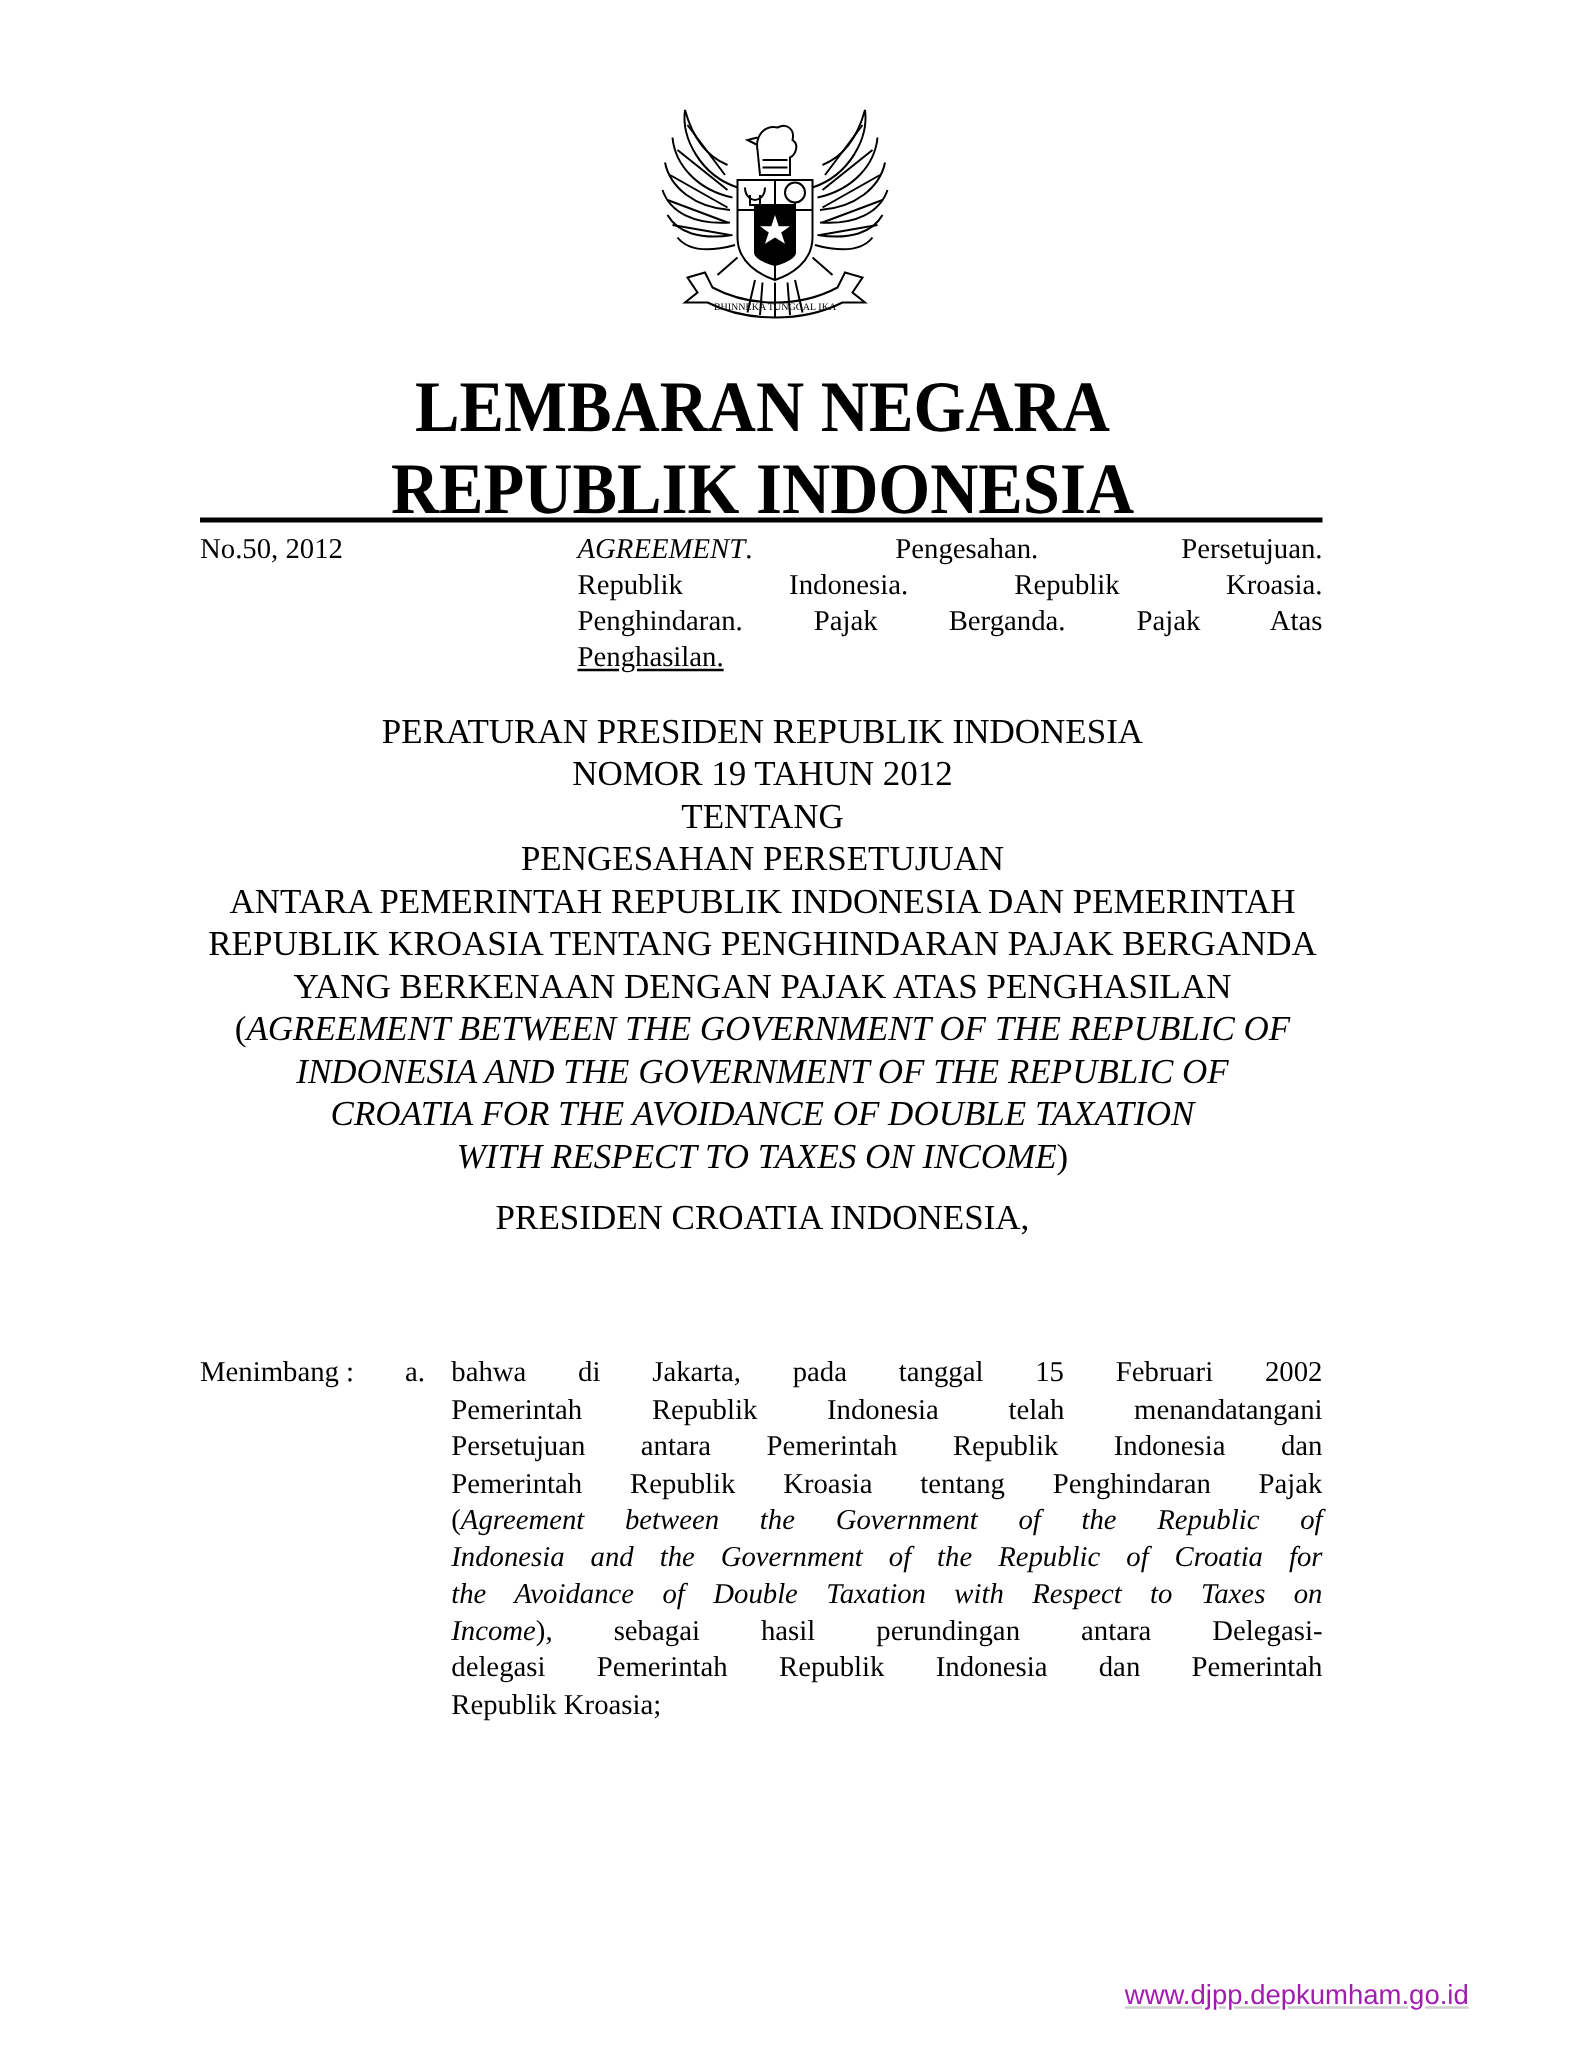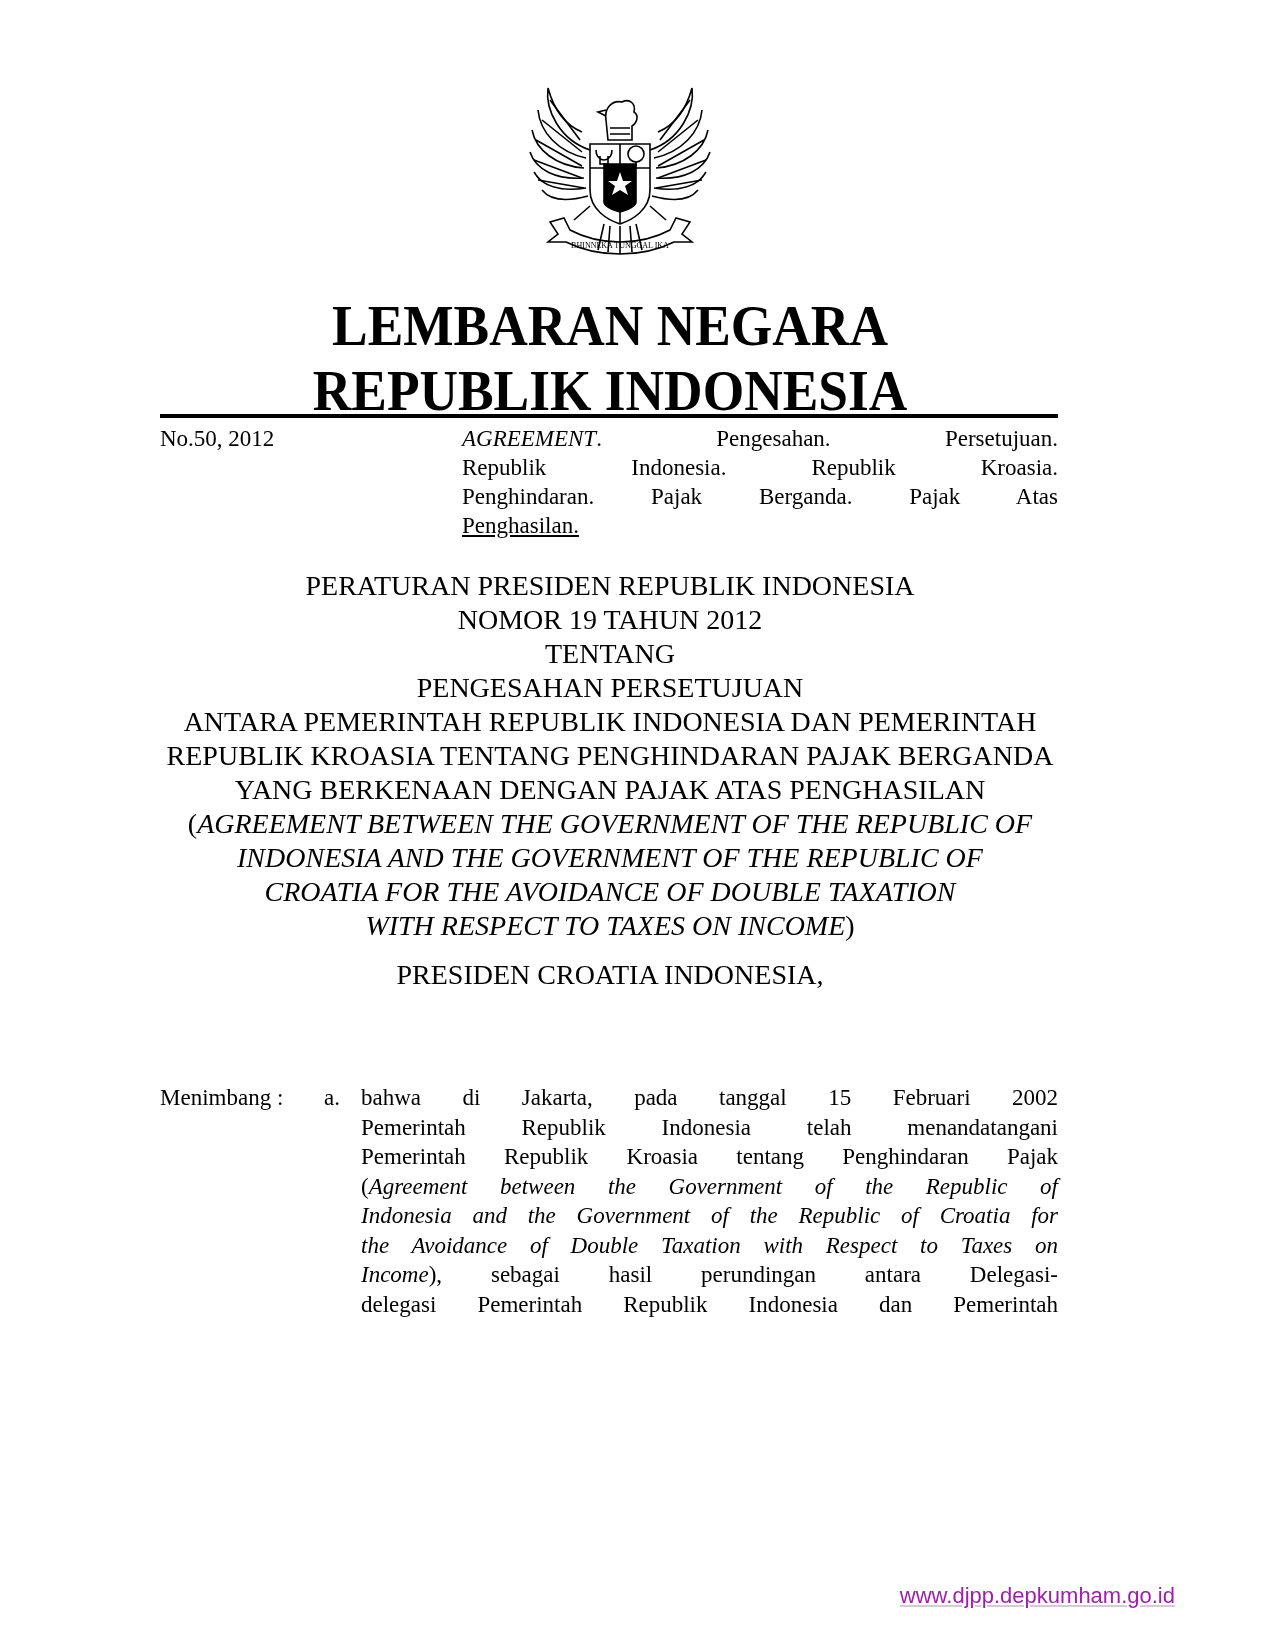--- a/index.html
+++ b/index.html
@@ -199,22 +199,24 @@
 <div class="center-block opening">
   <span class="ln">PRESIDEN CROATIA INDONESIA,</span>
 </div>
 
 <div class="consider">
   <span class="label">Menimbang :</span>
   <span class="letter">a.</span>
   <div class="body">
     <span class="ln">bahwa di Jakarta, pada tanggal 15 Februari 2002</span>
     <span class="ln">Pemerintah Republik Indonesia telah menandatangani</span>
+    <span class="ln">Persetujuan antara Pemerintah Republik Indonesia dan</span>
     <span class="ln">Pemerintah Republik Kroasia tentang Penghindaran Pajak</span>
     <span class="ln"><span>(</span><span class="it">Agreement between the Government of the Republic of</span></span>
     <span class="ln"><span class="it">Indonesia and the Government of the Republic of Croatia for</span></span>
     <span class="ln"><span class="it">the Avoidance of Double Taxation with Respect to Taxes on</span></span>
     <span class="ln"><span class="it">Income</span><span>), sebagai hasil perundingan antara Delegasi-</span></span>
     <span class="ln">delegasi Pemerintah Republik Indonesia dan Pemerintah</span>
+    <span class="ln last">Republik Kroasia;</span>
   </div>
 </div>
 
 <div class="watermark">www.djpp.depkumham.go.id</div>
 
 </body></html>

